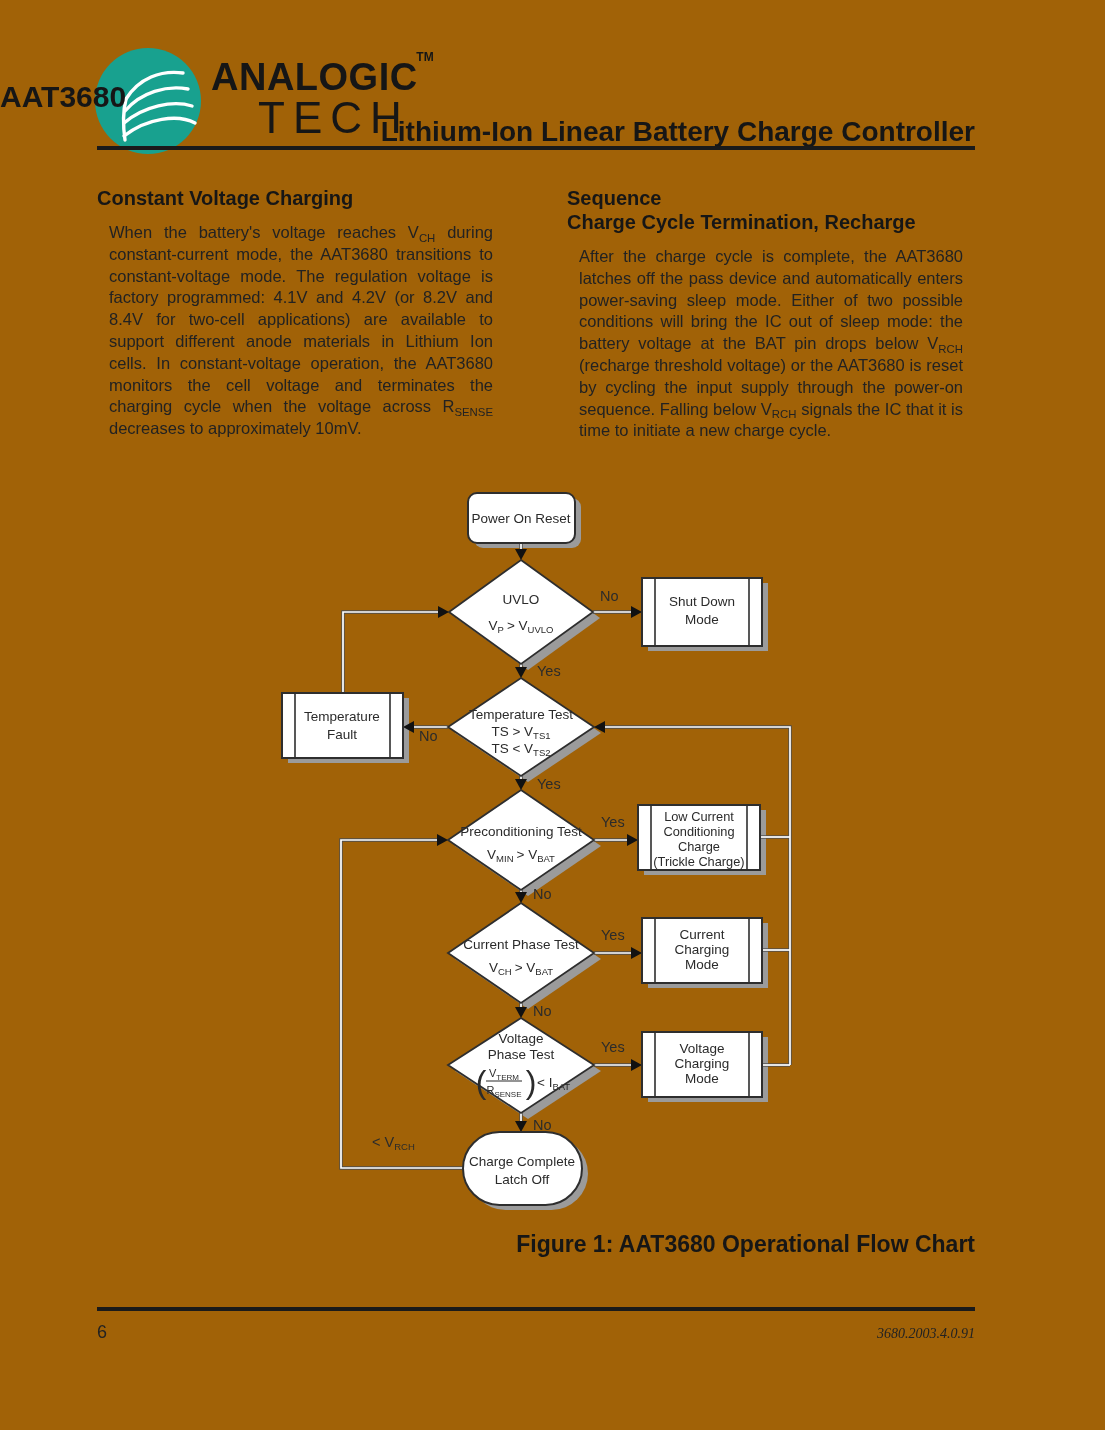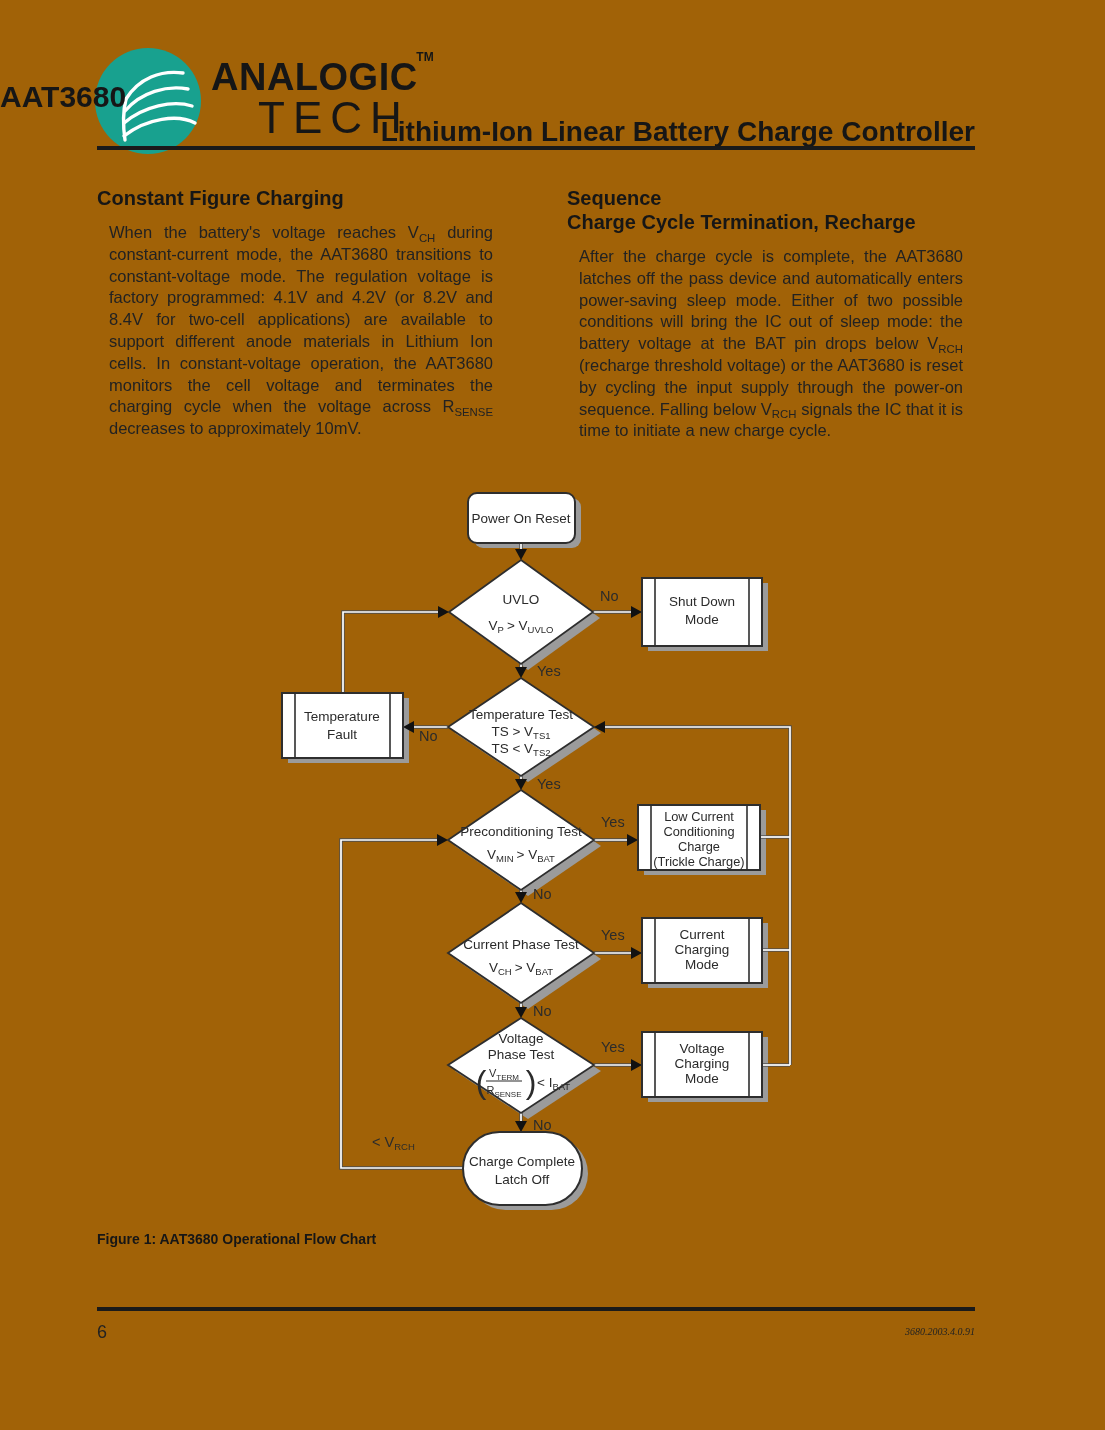--- a/index.html
+++ b/index.html
@@ -35,25 +35,25 @@
   .flowchart text{font-family:"Liberation Sans",sans-serif;fill:#2b2b2b;}
   .node-text{font-size:13.5px;}
   .node-text-sm{font-size:12.8px;}
   .sub-t{font-size:9.5px;}
   .yn{font-size:14.5px;}
   .paren{font-size:32px;font-weight:400;}
   .frac{font-size:11px;}
   .frac-sub{font-size:8px;}
   .frac-bar{stroke:#2b2b2b;stroke-width:1.2px;}
   
-  .caption{position:absolute;top:1231px;left:97px;width:878px;text-align:left;font-size:14px;font-weight:700;color:#161616;}
+  .caption{position:absolute;top:1231px;left:97px;width:878px;text-align:right;font-size:23px;font-weight:700;color:#161616;}
   .footer-rule{position:absolute;top:1307px;left:97px;width:878px;height:4px;background:#1a1a1a;}
   .page-num{position:absolute;top:1322px;left:97px;font-size:18px;color:#222;}
   .doc-code{position:absolute;top:1326px;left:0;width:975px;text-align:right;
-            font-family:"Liberation Serif",serif;font-style:italic;font-size:10px;color:#222;}
+            font-family:"Liberation Serif",serif;font-style:italic;font-size:14px;color:#222;}
 </style>
 </head>
 <body>
 
 <div class="page">
 
   <div class="logo">
     <svg viewBox="0 0 106 106">
       <circle cx="53" cy="53" r="53" fill="#18A18F"></circle>
       <g fill="none" stroke="#ffffff" stroke-width="3.4" stroke-linecap="round">
@@ -68,21 +68,21 @@
       <span class="logo-analogic">ANALOGIC</span>
       <span class="logo-tm">TM</span>
       <span class="logo-tech">TECH</span>
     </div>
   </div>
   <div class="part-number">AAT3680</div>
   <div class="subtitle">Lithium-Ion Linear Battery Charge Controller</div>
   <div class="header-rule"></div>
 
   <section class="col col-left">
-    <h2>Constant Figure Charging</h2>
+    <h2>Constant Voltage Charging</h2>
     <p><span>When the battery's voltage reaches V</span><sub>CH</sub><span> during constant-current mode, the AAT3680 transitions to constant-voltage mode.  The regulation voltage is factory programmed: 4.1V and 4.2V (or 8.2V and 8.4V for two-cell applications) are available to support different anode materials in Lithium Ion cells. In constant-voltage operation, the AAT3680 monitors the cell voltage and terminates the charging cycle when the voltage across R</span><sub>SENSE</sub><span> decreases to approximately 10mV.</span></p>
   </section>
 
   <section class="col col-right">
     <h2>
         <span>Sequence</span>
         <span>Charge Cycle Termination, Recharge</span>
       </h2>
     <p><span>After the charge cycle is complete, the AAT3680 latches off the pass device and automatically enters power-saving sleep mode.  Either of two possible conditions will bring the IC out of sleep mode: the battery voltage at the BAT pin drops below V</span><sub>RCH</sub><span> (recharge threshold voltage) or the AAT3680 is reset by cycling the input supply through the power-on sequence.  Falling below V</span><sub>RCH</sub><span> signals the IC that it is time to initiate a new charge cycle.</span></p>
   </section>

